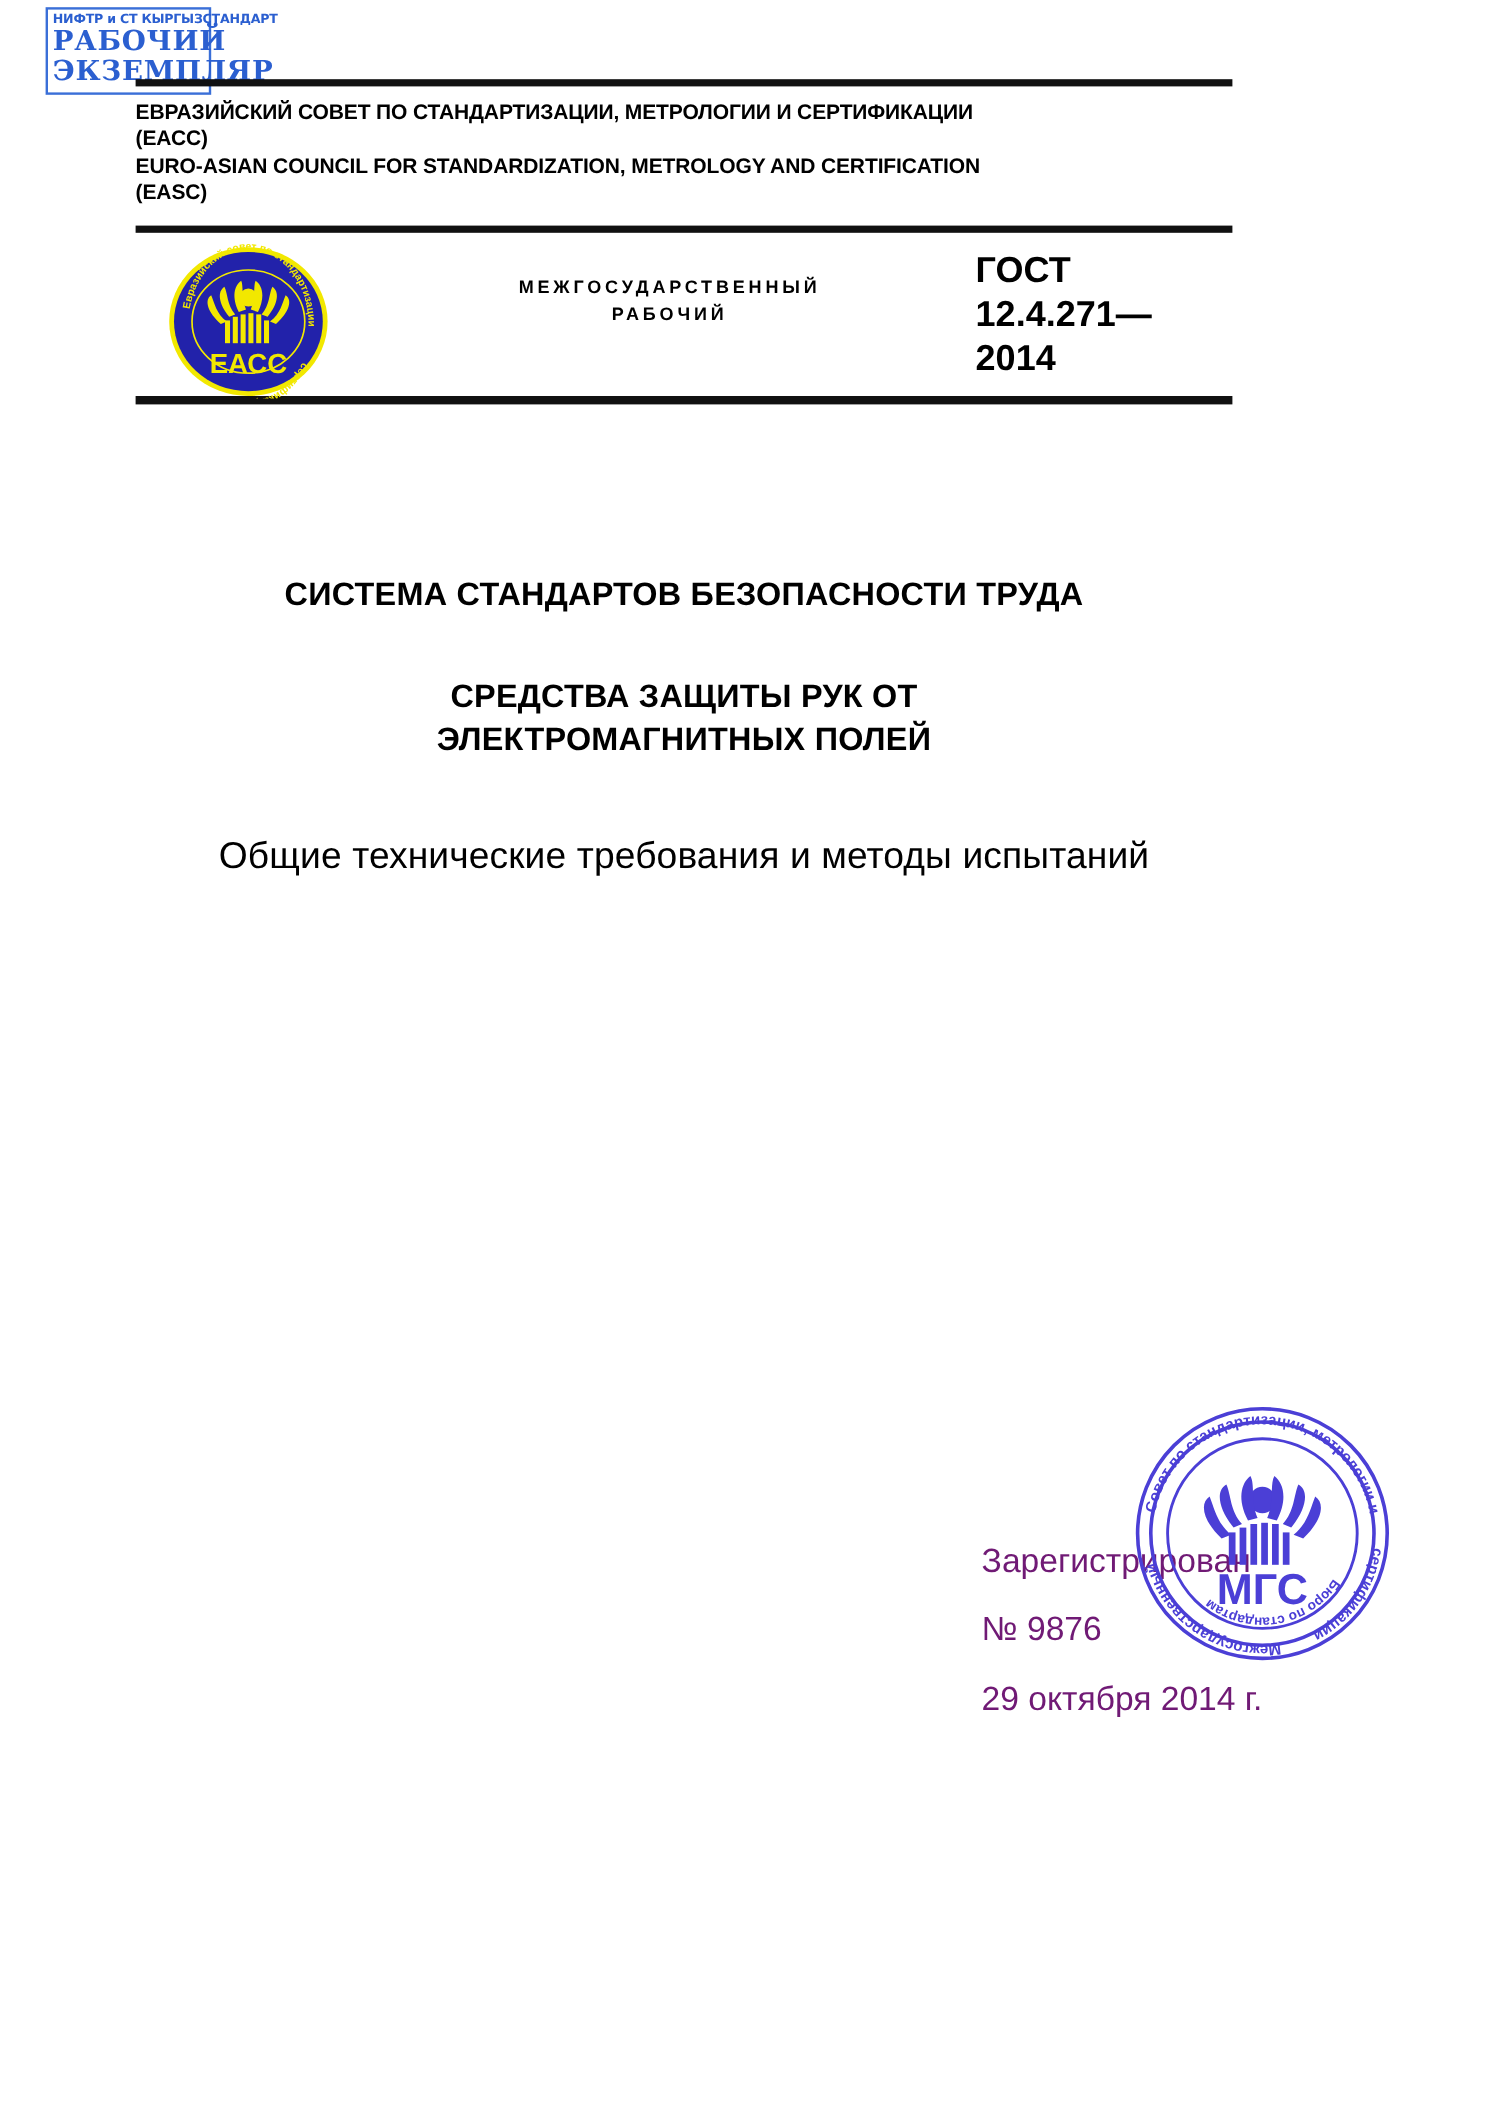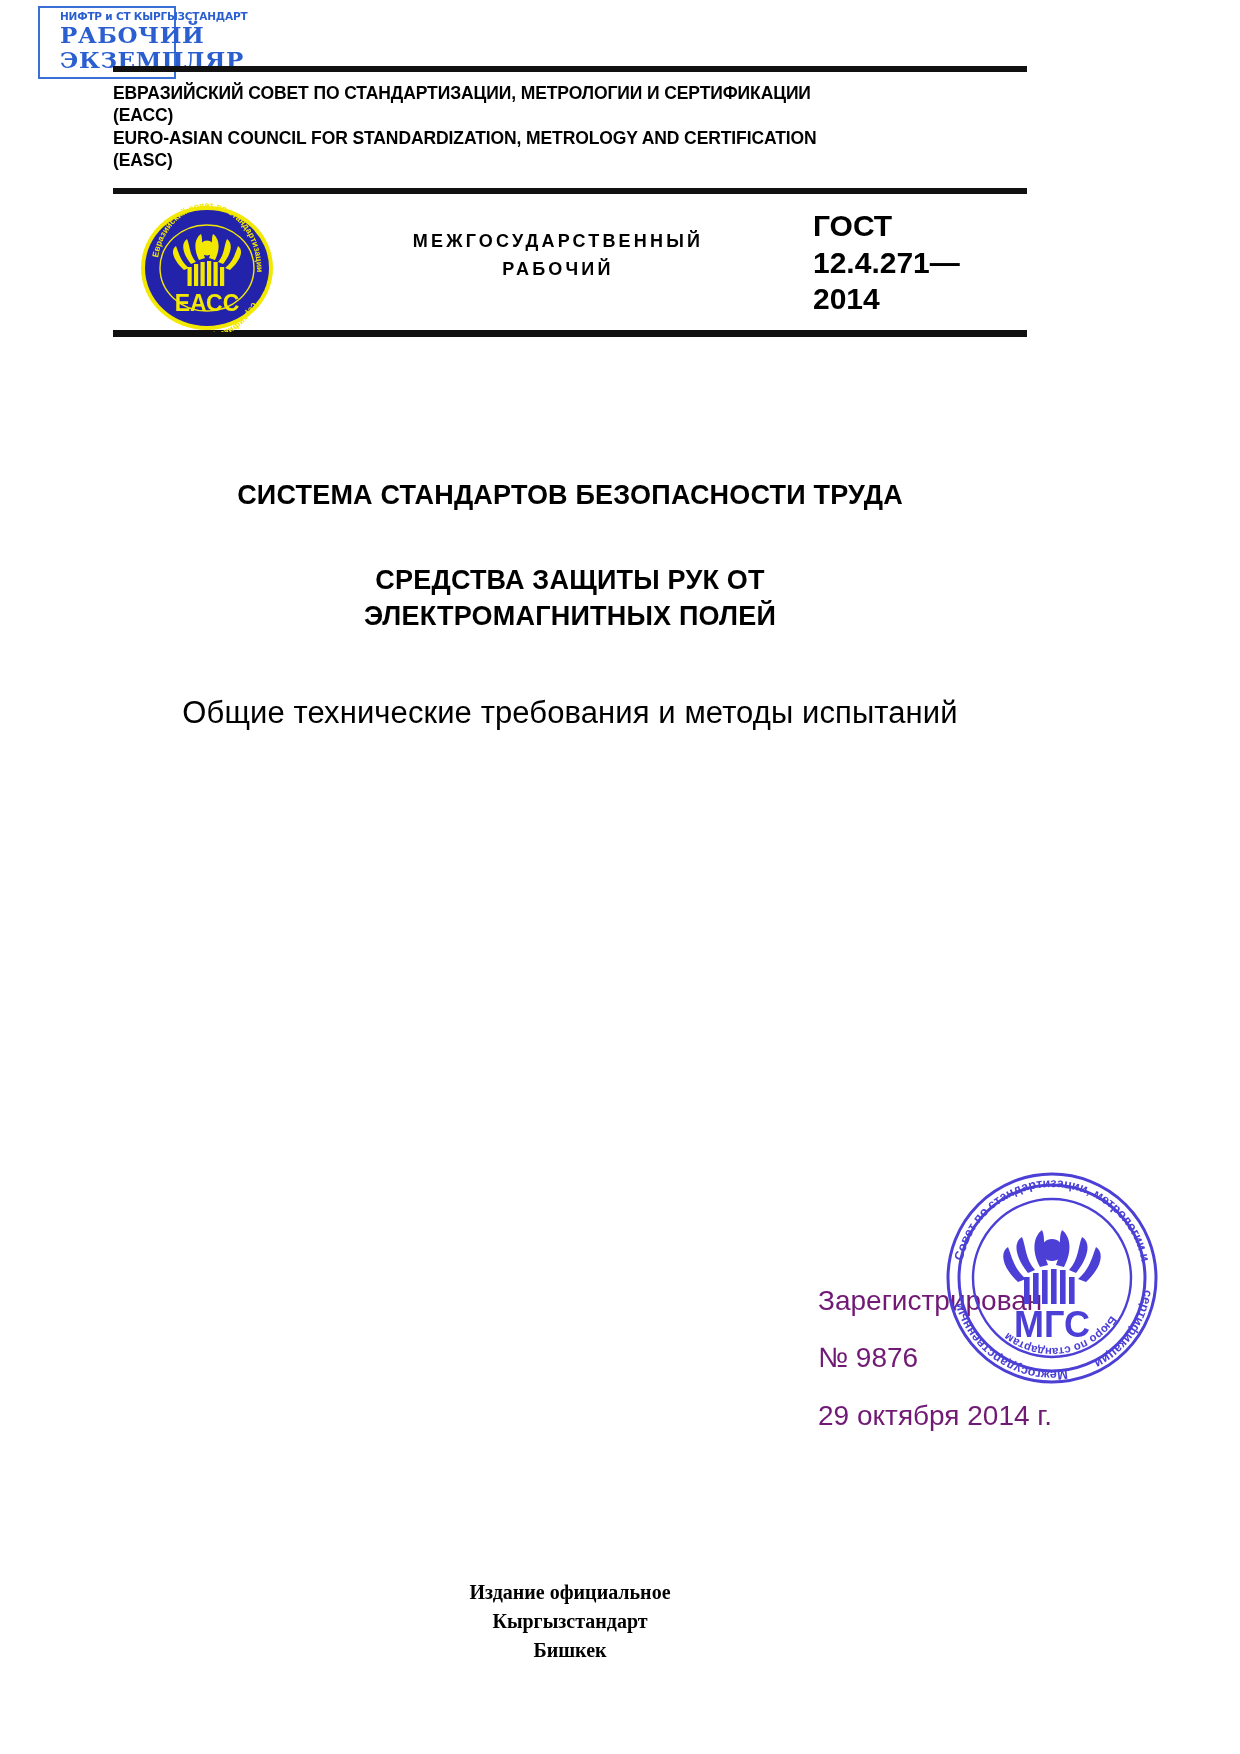--- a/index.html
+++ b/index.html
@@ -20,21 +20,21 @@
   }
 
   
   .work-stamp {
     position: absolute;
     left: 38px;
     top: 6px;
     width: 138px;
     box-sizing: border-box;
     border: 2px solid #3a6fd8;
-    padding: 3px 4px 5px 20px;
+    padding: 3px 4px 5px 4px;
     text-align: center;
     color: #2b5fd0;
     background: rgba(255,255,255,0.0);
     line-height: 1.05;
   }
   .work-stamp .ws-line1 {
     font-family: "DejaVu Sans", sans-serif;
     font-weight: bold;
     font-size: 10.5px;
     letter-spacing: -0.2px;
@@ -89,21 +89,21 @@
   }
   .emblem svg { display: block; width: 140px; height: 134px; }
 
   .std-words {
     position: absolute;
     left: 200px;
     top: 34px;
     width: 490px;
     text-align: center;
     font-weight: bold;
-    font-size: 18px;
+    font-size: 15px;
     letter-spacing: 3.2px;
     line-height: 1.55;
   }
 
   .gost-no {
     position: absolute;
     left: 700px;
     top: 14px;
     width: 214px;
     font-weight: bold;
@@ -290,19 +290,14 @@
         <rect x="101" y="103" width="5.6" height="34"></rect>
         <rect x="110" y="102" width="5.6" height="35"></rect>
         <rect x="119" y="103" width="5.6" height="34"></rect>
         <rect x="83" y="110" width="5.6" height="27"></rect>
         <rect x="128" y="110" width="5.6" height="27"></rect>
       </g>
       <text x="111" y="170" text-anchor="middle" font-family="'Liberation Sans', sans-serif" font-size="36" font-weight="bold" fill="#4b3fd6">МГС</text>
     </svg>
   </div>
 
-  <div class="footer">
-    <div>Издание официальное</div>
-    <div>Кыргызстандарт</div>
-    <div>Бишкек</div>
-  </div>
 
 </div>
 
 </body></html>

